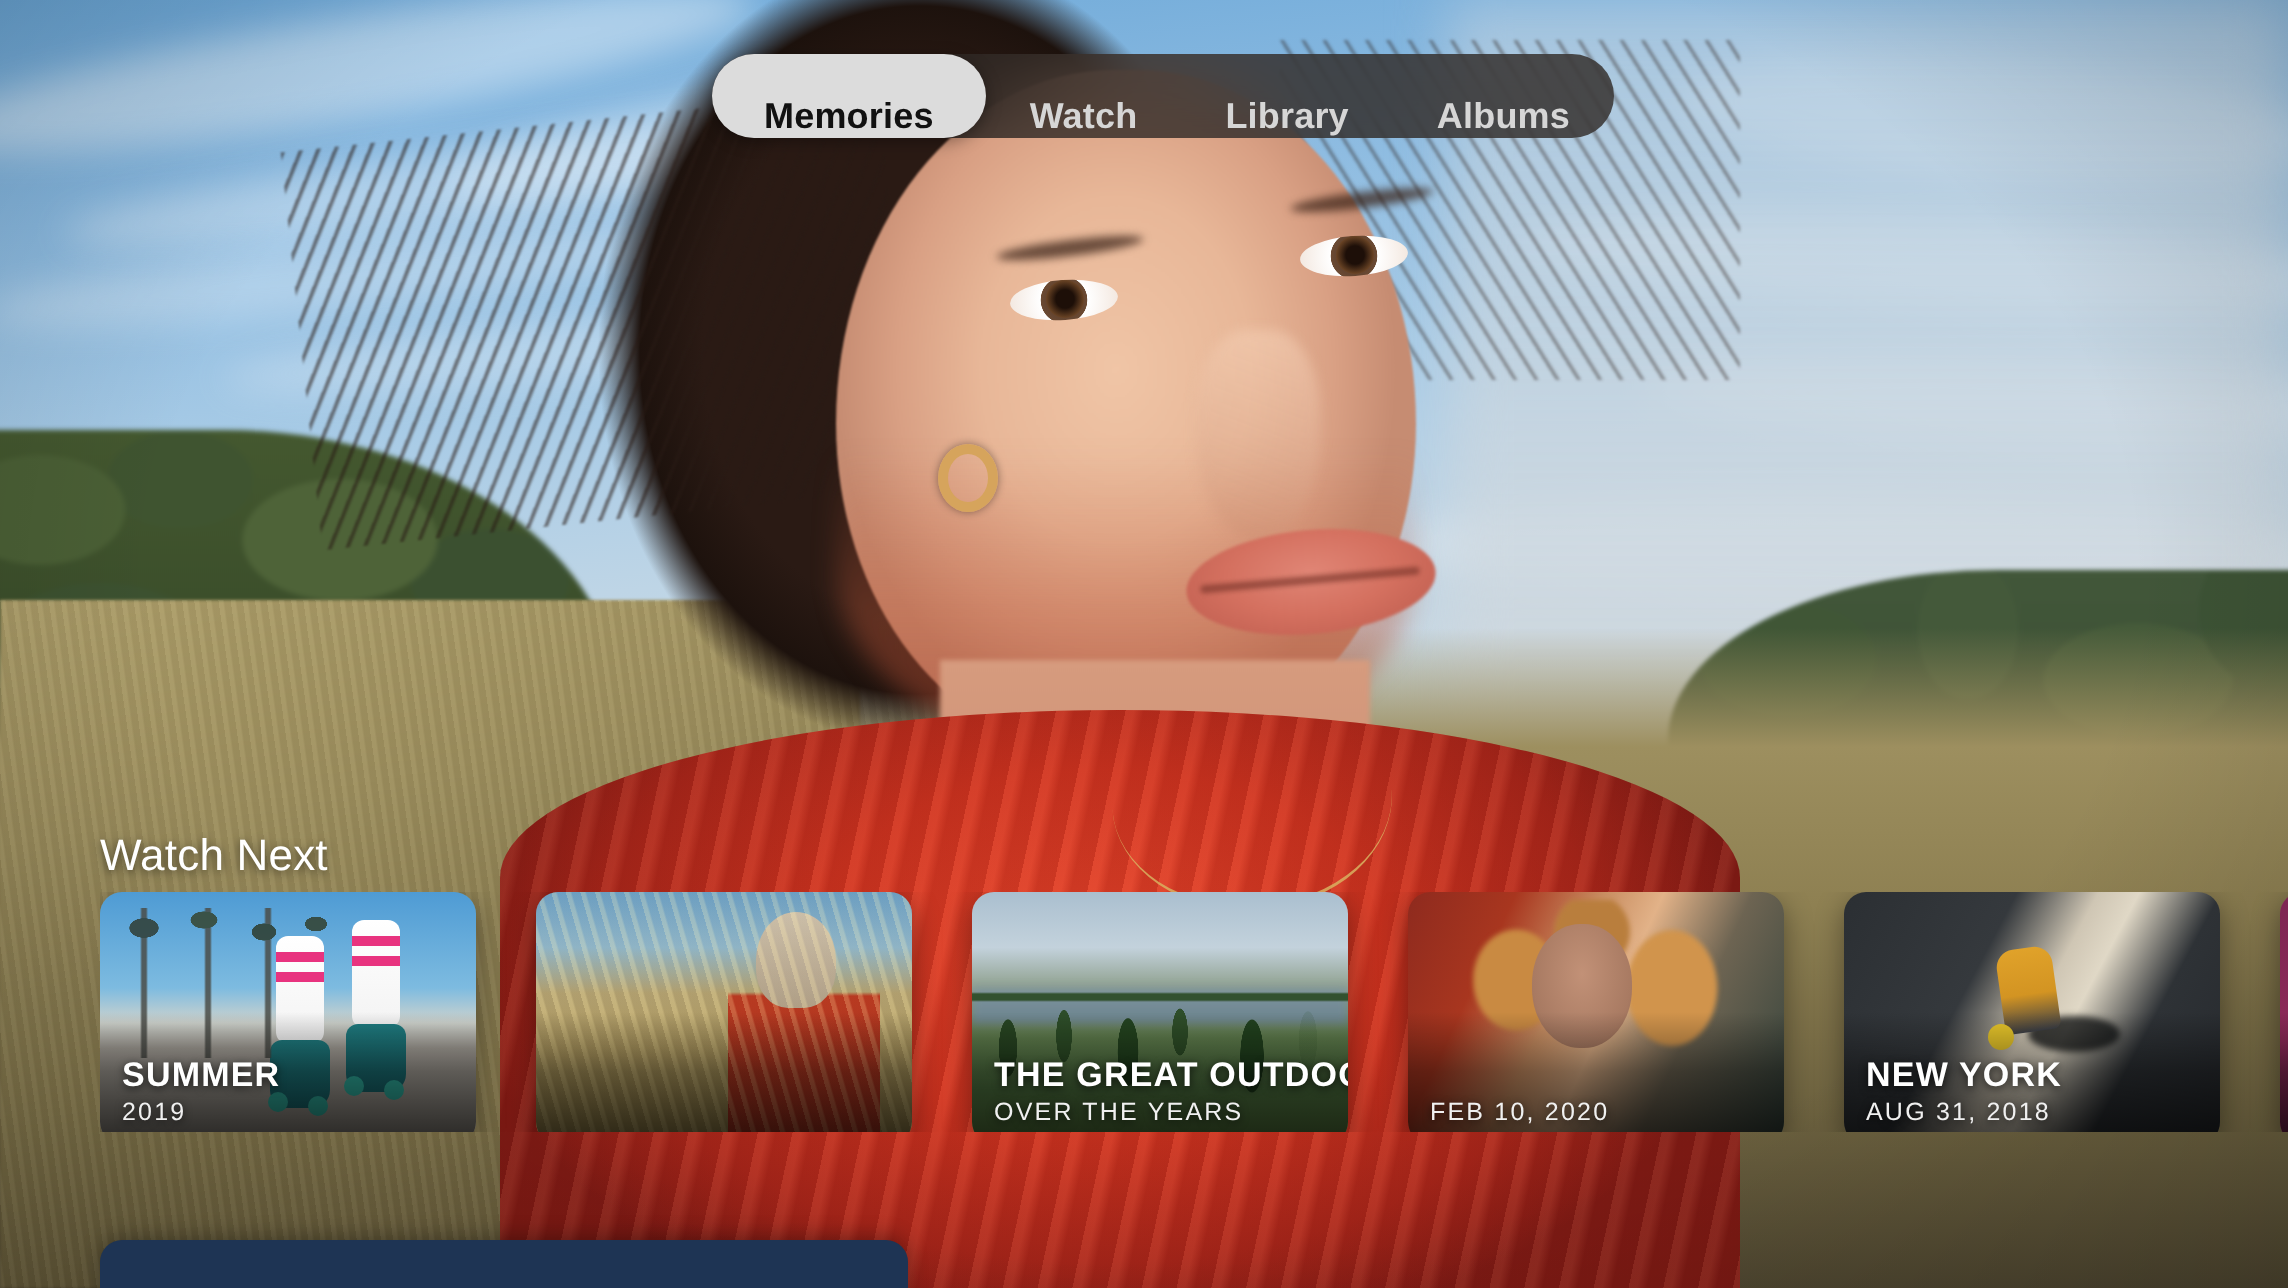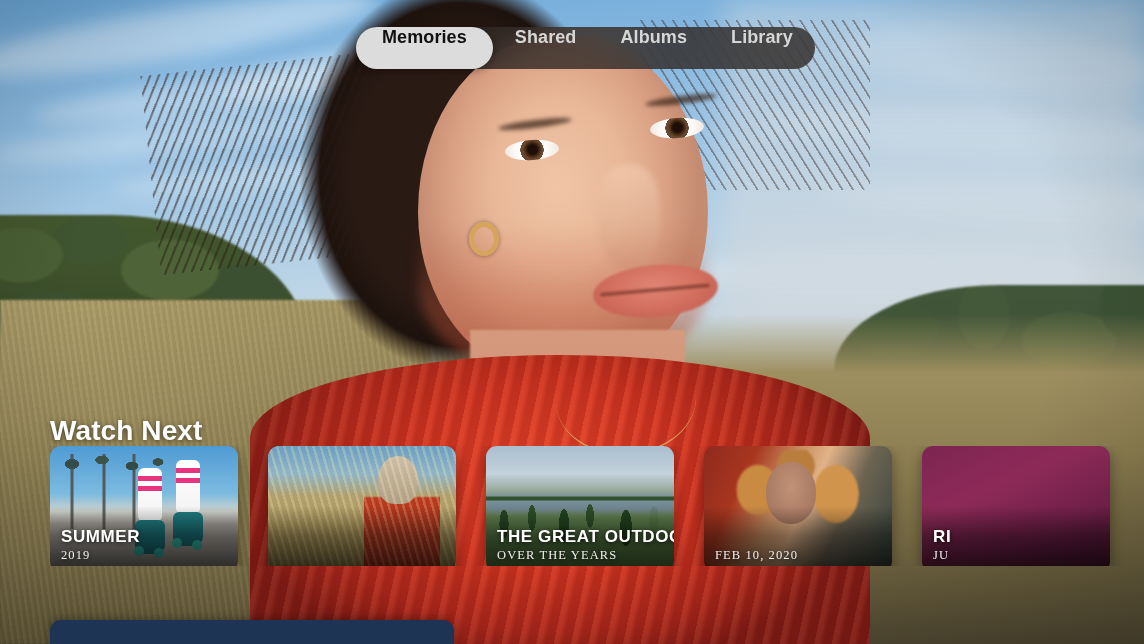--- a/index.html
+++ b/index.html
@@ -203,40 +203,40 @@
     height:42px;
     display:flex; align-items:center;
     background:rgba(48,41,38,0.80);
     border-radius:21px;
     padding:0;
     backdrop-filter:blur(16px);
     -webkit-backdrop-filter:blur(16px);
   }
   .nav-tab {
     height:42px;
-    display:flex; align-items:flex-start; justify-content:center;
+    display:flex; align-items:flex-end; justify-content:center;
     padding:0 22px;
     font-size:18px;
     font-weight:bold;
     color:#d6d6d6;
     border-radius:21px;
     white-space:nowrap;
     letter-spacing:.1px;
   }
   .nav-tab.selected {
     background:#dcdcdc;
     color:#111;
     box-shadow:0 2px 8px rgba(0,0,0,.35);
     padding:0 26px;
   }
 
   
   .shelf-title {
     position:absolute; left:50px; top:415px;
-    font-size:28px; font-weight:bold; color:#fff;
+    font-size:22px; font-weight:normal; color:#fff;
     text-shadow:0 1px 5px rgba(0,0,0,.55);
     letter-spacing:.1px;
   }
   .shelf {
     position:absolute; left:50px; top:446px;
     width:1094px; height:120px;
     display:flex; gap:30px;
     overflow:hidden;
   }
   .card {
@@ -254,21 +254,21 @@
   }
   .card .txt { position:absolute; left:11px; bottom:9px; right:8px; }
   .card .t-title {
     font-family:"Liberation Sans Narrow","Liberation Sans", sans-serif;
     font-size:17px; font-weight:bold; color:#fff;
     letter-spacing:.6px; line-height:1.05;
     text-shadow:0 1px 4px rgba(0,0,0,.75);
     white-space:nowrap;
   }
   .card .t-sub {
-    font-family:Liberation Serif, serif;
+    font-family:Liberation Sans, sans-serif;
     font-size:12.5px; font-weight:normal; color:#f0f0f0;
     letter-spacing:1.1px; margin-top:2px;
     text-shadow:0 1px 4px rgba(0,0,0,.75);
     white-space:nowrap;
   }
 
   
   .art-summer {
     background:
       linear-gradient(180deg, #4e9bd4 0%, #7dbbe0 38%, #cfd3cd 52%, #a9a49c 62%, #8d8880 100%);
@@ -443,27 +443,27 @@
     <div class="necklace"></div>
 
     <div class="vignette"></div>
   </div>
 
   <nav class="navbar">
     <div class="nav-tab selected">
       <span>Memories</span>
     </div>
     <div class="nav-tab">
-      <span>Shared</span>
+      <span>Watch</span>
+    </div>
+    <div class="nav-tab">
+      <span>Library</span>
     </div>
     <div class="nav-tab">
       <span>Albums</span>
-    </div>
-    <div class="nav-tab">
-      <span>Library</span>
     </div>
   </nav>
 
   <div class="shelf-title">Watch Next</div>
 
   <div class="shelf">
 
     <div class="card">
       <div class="art art-summer">
         <div class="legs">
@@ -511,20 +511,32 @@
       <div class="art art-mthood">
         <div class="curls"></div>
         <div class="fc"></div>
       </div>
       <div class="scrim"></div>
       <div class="txt">
         <div class="t-sub">FEB 10, 2020</div>
       </div>
     </div>
 
+    <div class="card">
+      <div class="art art-newyork">
+        <div class="shade"></div>
+        <div class="person"></div>
+        <div class="ball"></div>
+      </div>
+      <div class="scrim"></div>
+      <div class="txt">
+        <div class="t-title">NEW YORK</div>
+        <div class="t-sub">AUG 31, 2018</div>
+      </div>
+    </div>
 
     <div class="card">
       <div class="art art-rio"></div>
       <div class="scrim"></div>
       <div class="txt">
         <div class="t-title">RI</div>
         <div class="t-sub">JU</div>
       </div>
     </div>
 

